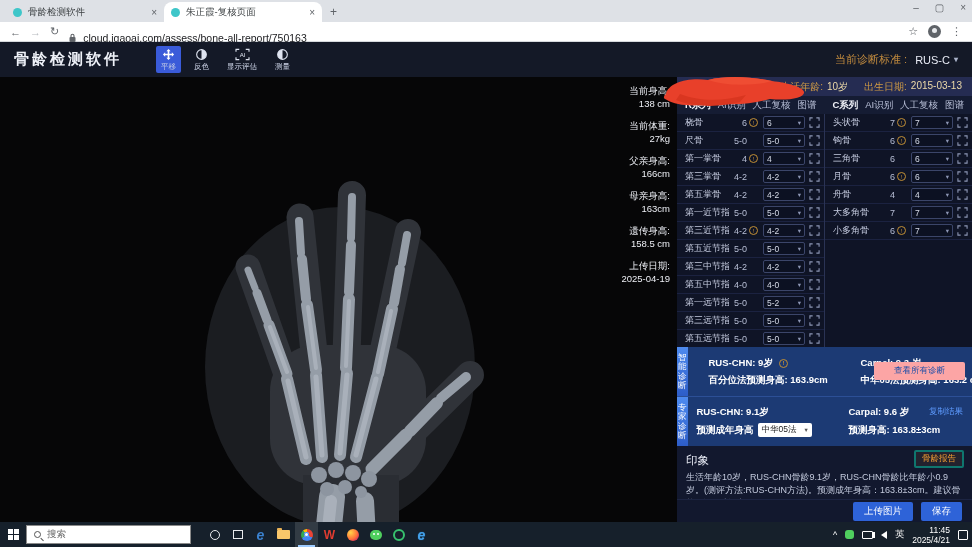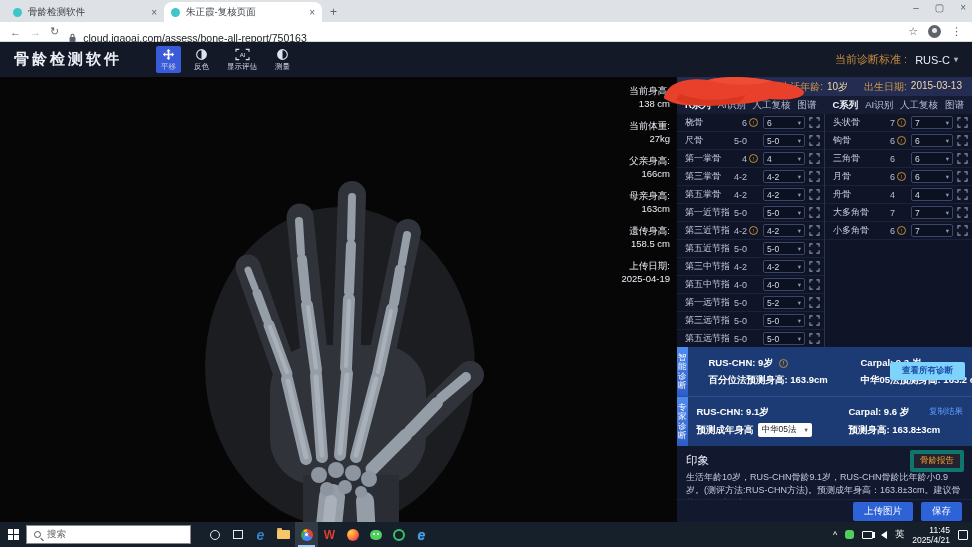--- a/index.html
+++ b/index.html
@@ -69,29 +69,29 @@
   .car{font-size:6.5px;color:#8d96b5;font-weight:normal;}
   .loc{margin-left:4px;display:flex;flex:none;}
 
   
   .diag{background:#1c3a74;display:flex;position:relative;flex:none;}
   .diag.smart{height:49px;gap:12px;}
   .diag.expert{height:50px;border-top:1px solid #2c4f96;}
   .vtab{width:19px;background:linear-gradient(180deg,#4e8bf0,#2d5dc8);color:#fff;font-size:8.5px;line-height:9.5px;display:flex;align-items:center;justify-content:center;text-align:center;word-break:break-all;padding:2px 1px;}
   .dbody{flex:1;display:grid;grid-template-columns:152px 1fr;align-content:center;row-gap:4px;padding:4px 70px 4px 9px;font-size:9.5px;color:#fff;font-weight:bold;}
   .dline{display:flex;align-items:center;gap:4px;white-space:nowrap;}
-  .viewall{position:absolute;right:7px;top:15px;background:#7dd3fc;color:#1f4fa8;font-size:8.5px;padding:3px 12px;border-radius:2px;font-weight:bold;white-space:nowrap;}
+  .viewall{position:absolute;right:7px;top:15px;background:#fca5a5;color:#1f4fa8;font-size:8.5px;padding:3px 20px;border-radius:2px;font-weight:normal;white-space:nowrap;}
   .copylink{position:absolute;right:9px;top:9px;color:#5e9bff;font-size:8.5px;}
   .wsel{background:#fff;color:#222;font-size:8.5px;height:14px;padding:0 4px;border-radius:2px;display:inline-flex;gap:8px;align-items:center;font-weight:normal;}
   .wsel .car{color:#555;}
 
   
   .impr{background:#12182e;height:53px;padding:4px 9px 0;position:relative;flex:none;overflow:hidden;}
   .impr .ititle{font-size:11.5px;color:#e8ebf5;}
-  .reportbtn{position:absolute;right:8px;top:4px;color:#f09c32;border:4px solid #0f766e;font-size:8.5px;padding:1px 6px;border-radius:2px;background:rgba(240,156,50,.08);}
+  .reportbtn{position:absolute;right:8px;top:4px;color:#f09c32;border:2px solid #0f766e;font-size:8.5px;padding:1px 6px;border-radius:2px;background:rgba(240,156,50,.08);}
   .impr p{font-size:9px;color:#c3cadd;line-height:13px;margin-top:3px;}
   .actionsrow{height:23px;background:#12182e;display:flex;justify-content:flex-end;gap:8px;padding:0 10px;align-items:center;border-top:1px solid #1c2442;flex:none;}
   .abtn{background:#2e63d8;color:#fff;font-size:9.5px;padding:3px 11px;border-radius:2px;}
 
   
   .scribble{position:absolute;left:652px;top:73px;z-index:40;}
 
   
   .taskbar{position:absolute;bottom:0;left:0;right:0;height:25px;background:#16202b;display:flex;align-items:center;z-index:60;}
   .startbtn{width:26px;height:25px;display:flex;align-items:center;justify-content:center;}

